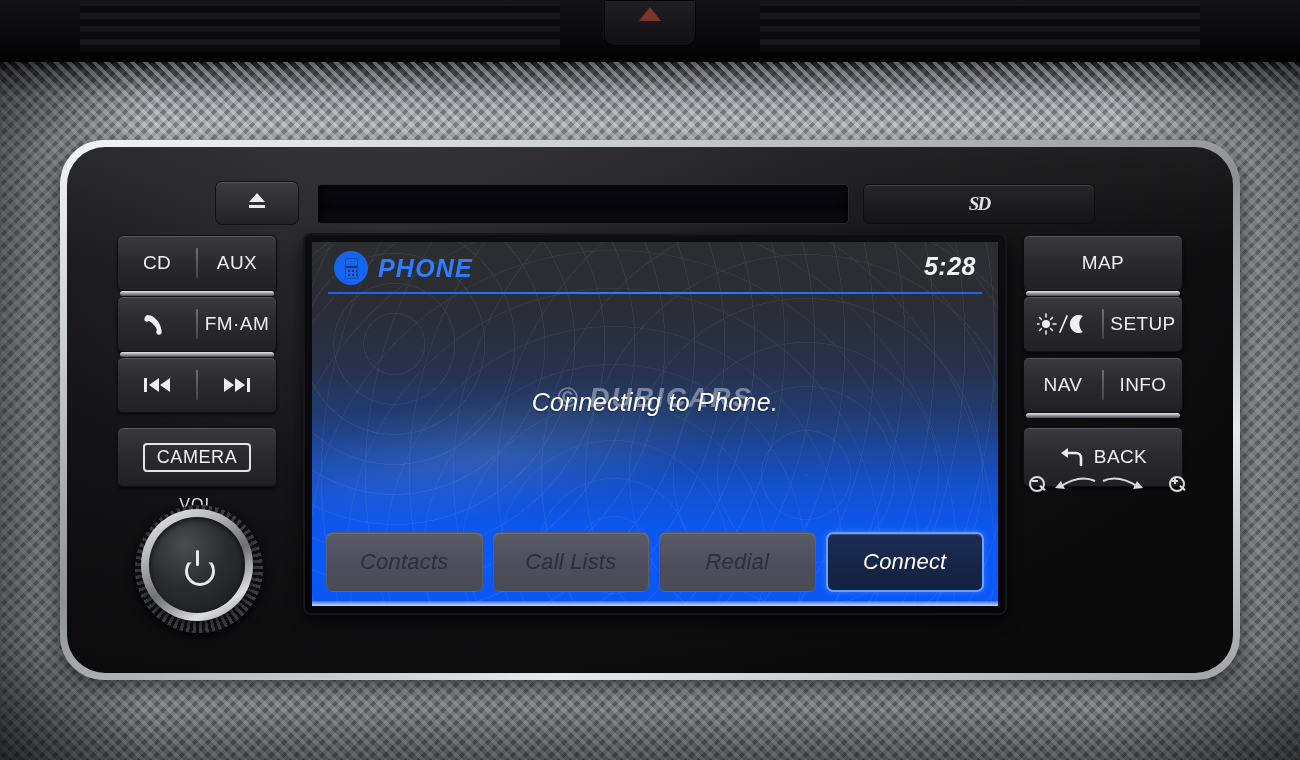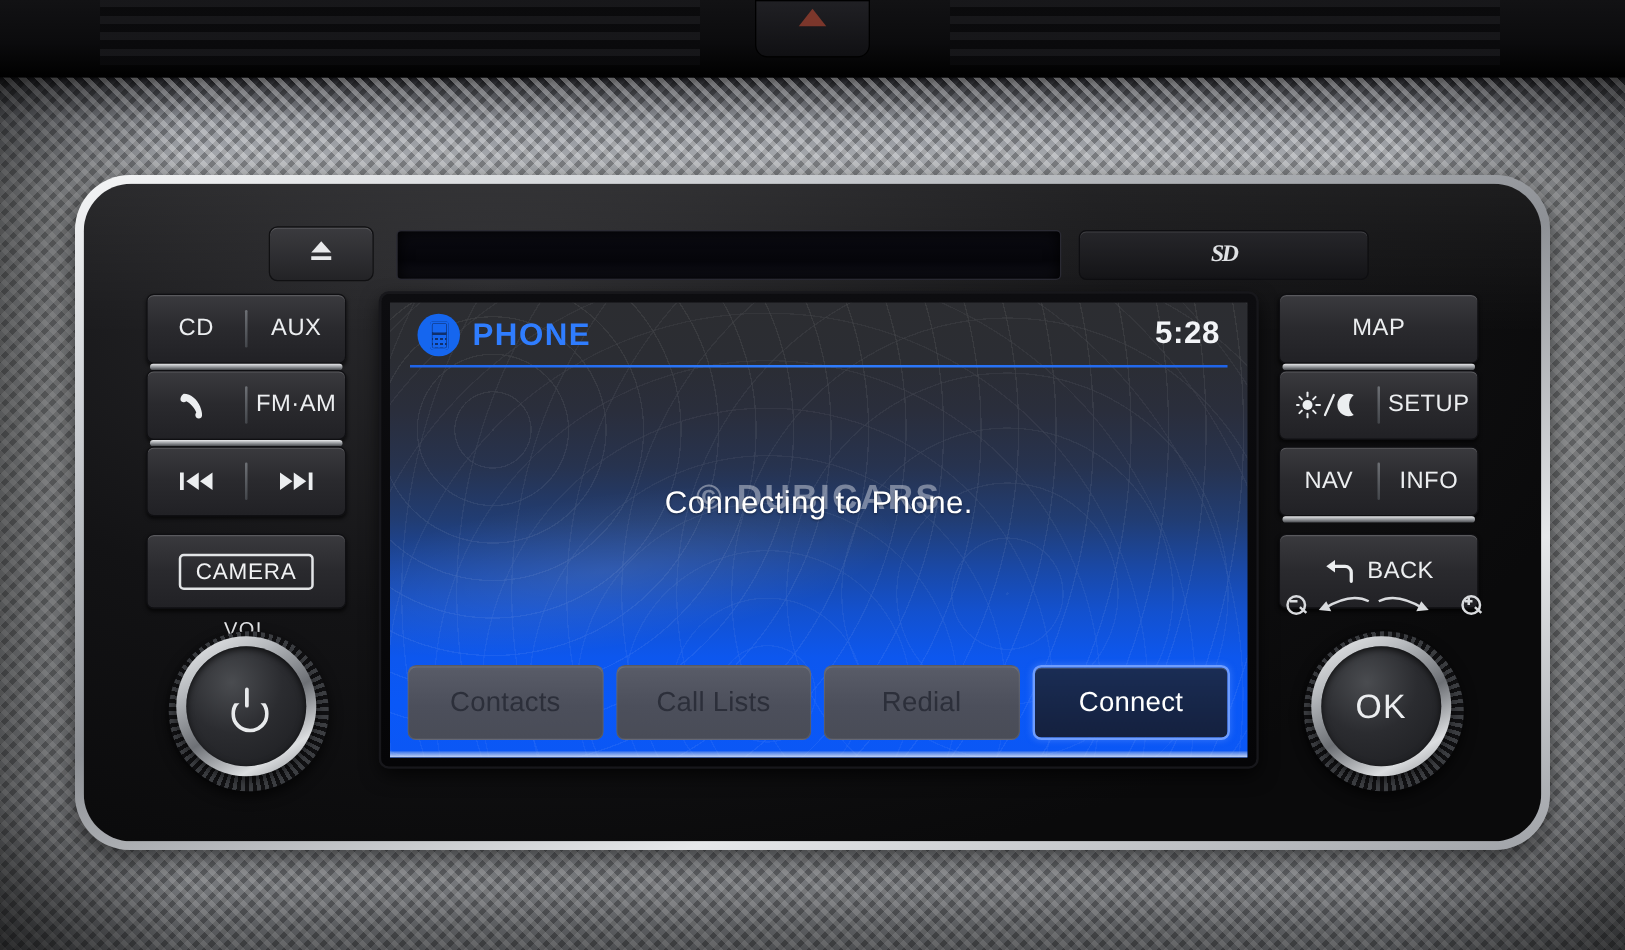--- a/index.html
+++ b/index.html
@@ -151,20 +151,21 @@
     position:absolute; left:238px; top:88px; width:700px; height:378px; border-radius:6px;
     background:linear-gradient(180deg,#0d0d10,#050507);
     box-shadow:0 0 0 2px #17171b, 0 6px 16px rgba(0,0,0,.8);
     padding:7px;
   }
   .screen {
     position:relative; width:100%; height:100%; overflow:hidden;
     background:linear-gradient(180deg,
       #2c2d31 0%, #2b2d33 12%, #2a2e3c 24%, #27334f 36%,
       #213d74 48%, #1a48a4 58%, #1351cf 68%, #0d57ee 78%, #0a58f7 88%, #0b57f5 100%);
+    font-style:italic;
   }
   .screen-noise { position:absolute; inset:0; opacity:.10;
     background-image:
       repeating-radial-gradient(circle at 12% 28%, rgba(255,255,255,.6) 0 1px, transparent 1px 30px),
       repeating-radial-gradient(circle at 72% 64%, rgba(255,255,255,.5) 0 1px, transparent 1px 44px),
       repeating-radial-gradient(circle at 44% 86%, rgba(255,255,255,.45) 0 1px, transparent 1px 38px);
   }
   .screen-sheen { position:absolute; left:-10%; top:42%; width:70%; height:34%;
     background:radial-gradient(ellipse at center, rgba(255,255,255,.10), rgba(255,255,255,0) 70%);
     transform:rotate(-8deg); pointer-events:none; }
@@ -374,25 +375,20 @@
       </div>
 
       <div class="knob-wrap left">
         <div class="knob-ridged"></div>
         <div class="knob-ring"></div>
         <div class="knob-face">
           <span class="power-glyph"></span>
         </div>
       </div>
 
-      <div class="knob-wrap right">
-        <div class="knob-ridged"></div>
-        <div class="knob-ring"></div>
-        <div class="knob-face">OK</div>
-      </div>
 
       <div class="screen-bezel">
         <div class="screen">
           <div class="screen-noise"></div>
 
           <div class="scr-header">
             <div class="phone-icon">
               <span class="handset"></span>
             </div>
             <div class="scr-title">PHONE</div>

